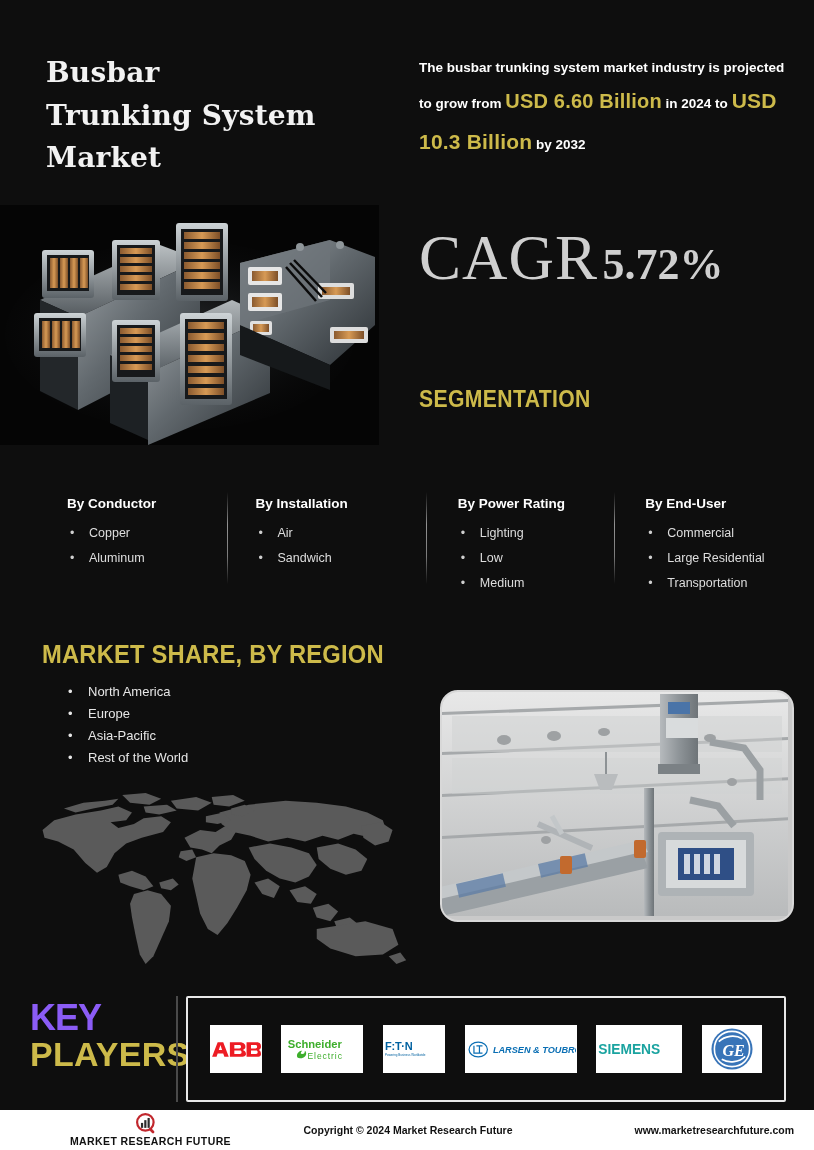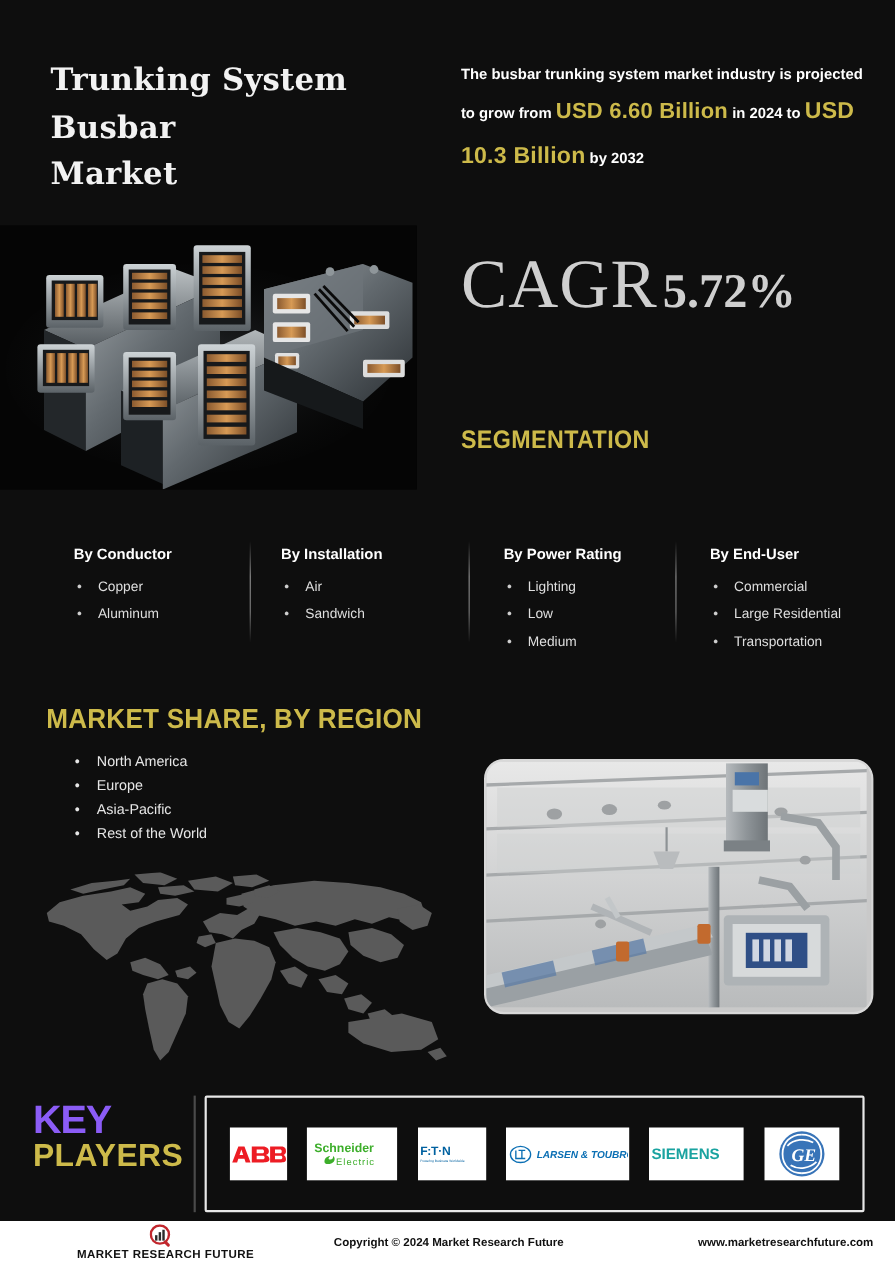--- a/index.html
+++ b/index.html
@@ -57,46 +57,46 @@
 
   .map{position:absolute;left:22px;top:793px;width:395px;height:175px;}
 
   
   .photo2{position:absolute;left:440px;top:690px;width:350px;height:228px;
     border:2px solid #d8d8d8;border-radius:18px;overflow:hidden;background:#c9c9c9;}
 
   
   .key{position:absolute;left:30px;top:1000px;width:140px;text-align:left;}
   .key .k1{color:#8b5cf6;font-size:36px;font-weight:bold;line-height:.98;letter-spacing:-1px;}
-  .key .k2{color:#cdba4a;font-size:29px;font-weight:bold;letter-spacing:.3px;}
+  .key .k2{color:#cdba4a;font-size:34px;font-weight:bold;letter-spacing:.3px;}
   .kp-div{position:absolute;left:176px;top:996px;width:2px;height:106px;background:#4a4a4a;}
   .kp-box{position:absolute;left:186px;top:996px;width:600px;height:106px;
     border:2px solid #e8e8e8;border-radius:2px;display:flex;align-items:center;
     justify-content:space-around;padding:0 12px;box-sizing:border-box;}
   .logo{background:#ffffff;display:flex;align-items:center;justify-content:center;
     height:48px;box-sizing:border-box;}
   .l-abb{width:52px;}.l-sch{width:82px;}.l-eat{width:62px;}
-  .l-lt{width:112px;}.l-sie{width:86px;}.l-ge{width:68px;}
+  .l-lt{width:112px;}.l-sie{width:86px;}.l-ge{width:60px;}
 
   
   .footer{position:absolute;left:0;bottom:0;width:814px;height:40px;background:#ffffff;
     display:flex;align-items:center;}
   .f-logo{display:flex;align-items:center;margin-left:22px;width:250px;flex-direction:column;}
   .f-logo .ftxt{font-size:10.5px;font-weight:bold;color:#111;letter-spacing:.4px;margin-left:7px;}
   .f-copy{flex:1;text-align:center;font-size:10.5px;font-weight:bold;color:#111;}
   .f-url{width:250px;text-align:right;margin-right:20px;font-size:10.5px;font-weight:bold;color:#111;}
 </style>
 </head>
 <body>
 
 <div class="page">
 
   <div class="title">
+    <div>Busbar</div>
     <div>Trunking System</div>
-    <div>Busbar</div>
     <div>Market</div>
   </div>
 
   <div class="blurb">
     <span>The busbar trunking system market industry is projected</span>
     <span>to grow from </span><span class="gold big1">USD 6.60 Billion</span><span> in 2024 to</span>
     <span class="gold big2">USD 10.3 Billion</span><span> by 2032</span>
   </div>
 
   <div class="photo1">

